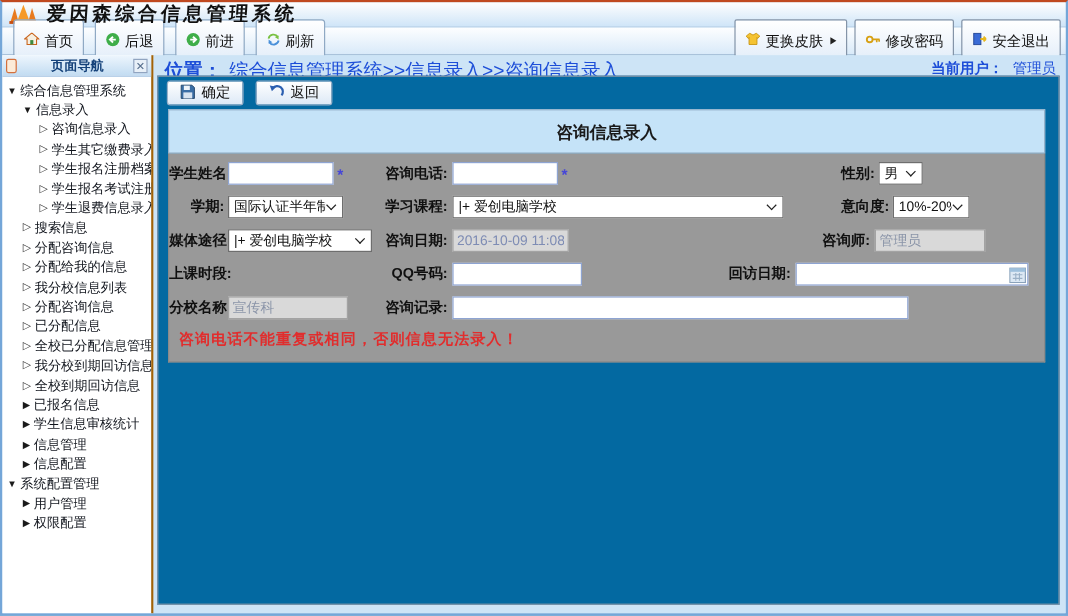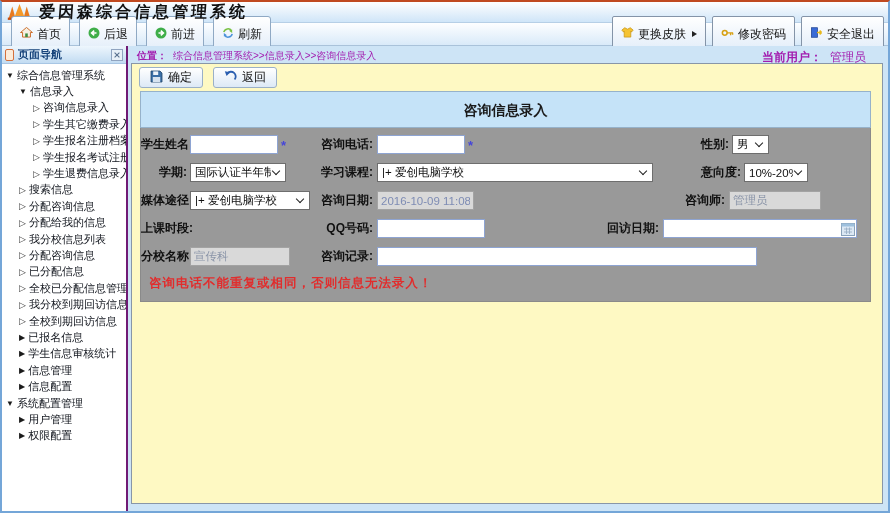--- a/index.html
+++ b/index.html
@@ -22,39 +22,39 @@
             font-size:12px; color:#111; cursor:pointer; }
   .toolbar .spacer { flex:1; }
   .tb-btn.right { margin-left:6px; border-radius:2px; border-color:#8494a8; }
   .tb-btn:last-child { margin-right:4px; }
   .tri-right { width:0; height:0; border-left:5px solid #222; border-top:3.5px solid transparent; border-bottom:3.5px solid transparent; margin-left:2px; }
 
   
   .main { flex:1; display:flex; min-height:0; }
 
   
-  .sidebar { width:126px; background:#ffffff; border-right:2px solid #701a75; display:flex; flex-direction:column; }
+  .sidebar { width:126px; background:#ffffff; border-right:2px solid #a16207; display:flex; flex-direction:column;text-align:center; }
   .sidebar-header { height:18px; background:linear-gradient(#eef6fd,#c2dcf2); border-bottom:1px solid #a8c6e4;
                     display:flex; align-items:center; padding:0 3px; }
   .nav-doc-icon { width:9px; height:12px; border:1px solid #d4703c; background:#fcebd8; border-radius:2px; margin-right:4px; }
   .sidebar-title { font-size:11px; font-weight:bold; color:#15427a; flex:1; }
   .close-box { width:12px; height:12px; border:1px solid #90a4c0; background:#e8f0f8; display:flex; align-items:center; justify-content:center; cursor:pointer; }
   .nav-tree { flex:1; padding-top:3px; overflow:hidden; }
   .tree-item { display:flex; align-items:center; height:16.4px; font-size:11px; color:#10141c; white-space:nowrap; overflow:hidden; cursor:pointer; }
   .tree-item .arrow { font-size:8px; margin-right:3px; color:#1a1a1a; flex:0 0 auto; }
   .tree-item .arrow.leaf { font-size:9px; color:#333; }
   .lvl0 { padding-left:4px; } .lvl1 { padding-left:17px; } .lvl2 { padding-left:31px; }
 
   
   .content { flex:1; position:relative; background:#cde4f6; }
-  .crumb-left { position:absolute; top:3px; left:9px; font-size:10px; color:#a21caf;text-align:right; }
+  .crumb-left { position:absolute; top:3px; left:9px; font-size:16px; color:#1d4ed8;text-align:right; }
   .crumb-left b { margin-right:6px; }
-  .crumb-right { position:absolute; top:3px; right:22px; font-size:12px; color:#a21caf; }
+  .crumb-right { position:absolute; top:3px; right:8px; font-size:12px; color:#1d4ed8; }
   .crumb-right b { margin-right:8px; }
-  .content-box { position:absolute; top:17px; left:3px; right:5px; bottom:7px; background:#fef9c3; border:1px solid #8896a8; }
+  .content-box { position:absolute; top:17px; left:3px; right:5px; bottom:7px; background:#0369a1; border:1px solid #8896a8; }
 
   .action-row { position:absolute; top:3px; left:7px; display:flex; gap:10px; }
   .act-btn { display:inline-flex; align-items:center; gap:5px; height:21px; padding:0 10px;
              border:1px solid #9ab0c8; border-radius:3px; background:linear-gradient(#ffffff,#dde9f6);
              font-size:12px; color:#111; cursor:pointer; }
 
   .form-panel { position:absolute; top:27px; left:8px; width:731px; }
   .form-title { height:37px; line-height:37px; background:#c5e3f8; border:1px solid #96b2ca; text-align:center; font-size:14px; font-weight:bold; color:#1a1a1a; }
   .form-body { position:relative; height:174px; background:#999999; border:1px solid #8a8a8a; border-top:none; }
 

